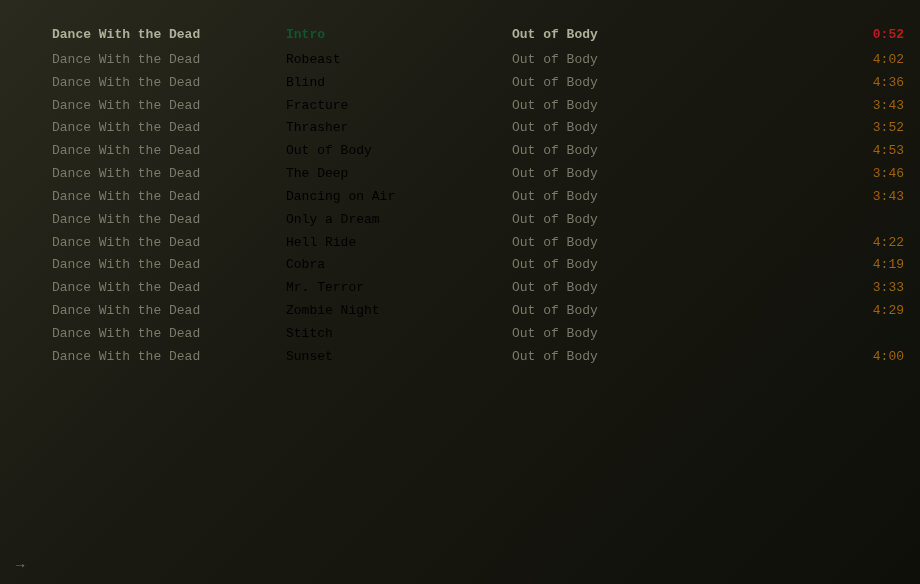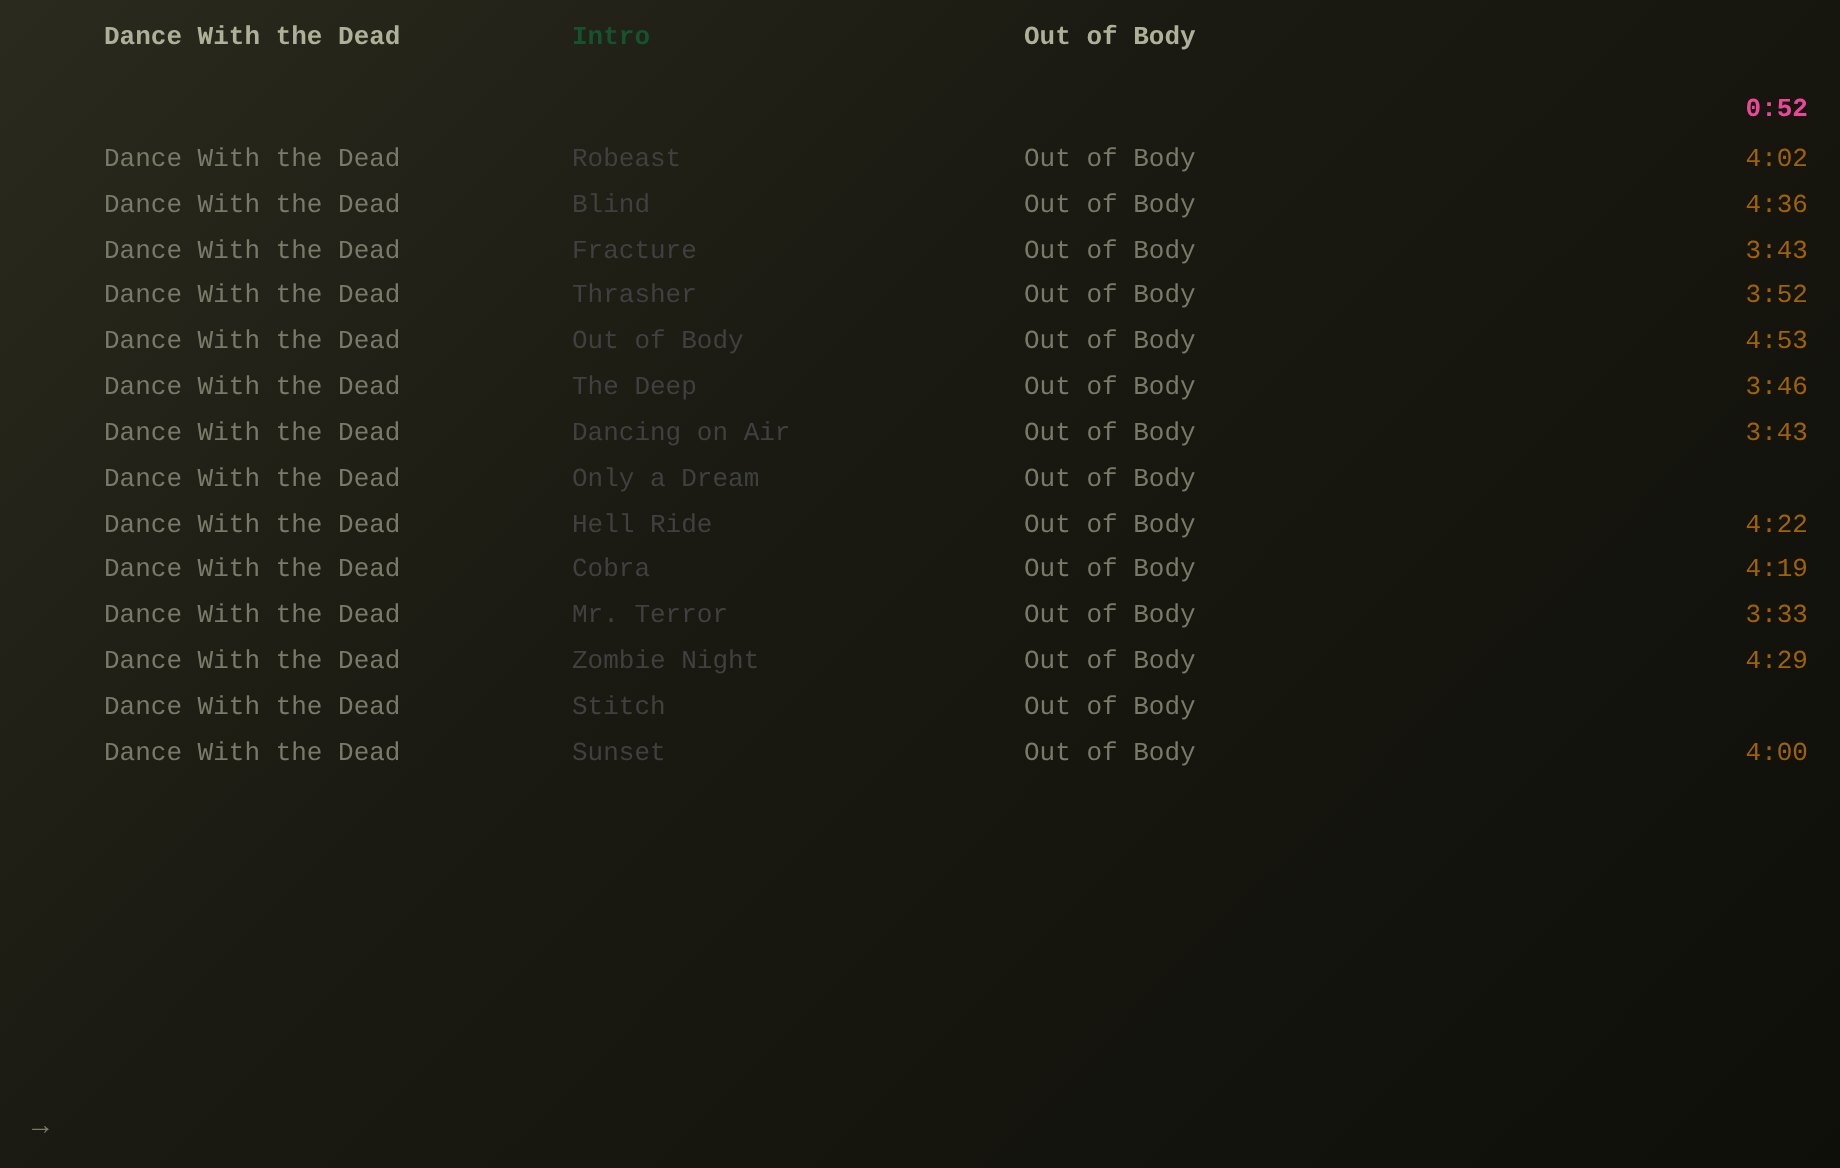--- a/index.html
+++ b/index.html
@@ -13,21 +13,21 @@
       height: 584px;
       background: linear-gradient(135deg, #2a2a1e 0%, #1a1a12 40%, #0f0f0a 100%);
       font-family: 'Courier New', Courier, monospace;
       font-size: 13px;
       color: #8a8a7a;
       overflow: hidden;
       position: relative;
     }
 
     .track-list {
-      padding: 8px 0;
+      padding: 24px 0;
       width: 100%;
     }
 
     .track-row {
       display: grid;
       grid-template-columns: 230px 230px 200px 1fr;
       padding: 2px 16px 2px 52px;
       line-height: 1.45;
       cursor: default;
     }
@@ -40,21 +40,21 @@
 
     .col-artist {
       color: #7a7a6a;
     }
 
     .track-row:first-child .col-artist {
       color: #b0b09a;
     }
 
     .col-title {
-      color: #404040;
+      color: #000000;
       padding-left: 4px;
     }
 
     .track-row:first-child .col-title {
       color: #14532d;
     }
 
     .col-album {
       color: #7a7a6a;
     }
@@ -62,22 +62,21 @@
     .track-row:first-child .col-album {
       color: #b0b09a;
     }
 
     .col-duration {
       text-align: right;
       color: #a16207;
     }
 
     .track-row:first-child .col-duration {
-      color: #ec4899;
-      margin-top: 36px;
+      color: #b91c1c;
     }
 
     .bottom-arrow {
       position: absolute;
       bottom: 12px;
       left: 16px;
       color: #7a7a6a;
       font-size: 14px;
     }
   </style>

